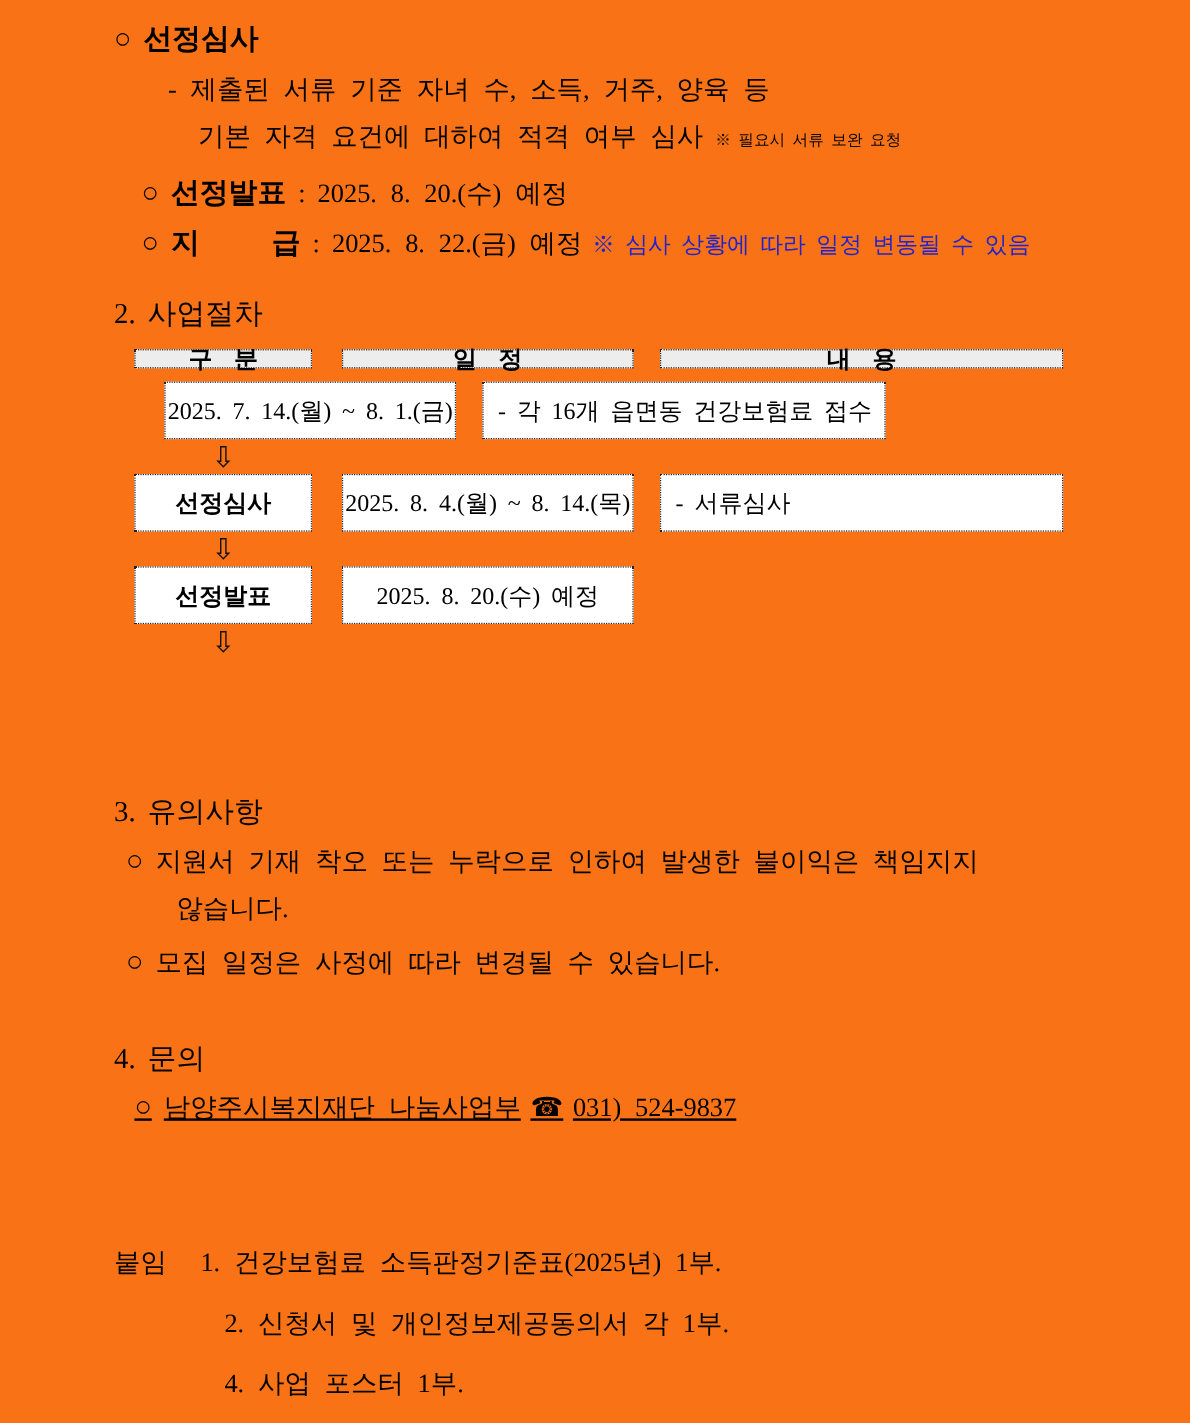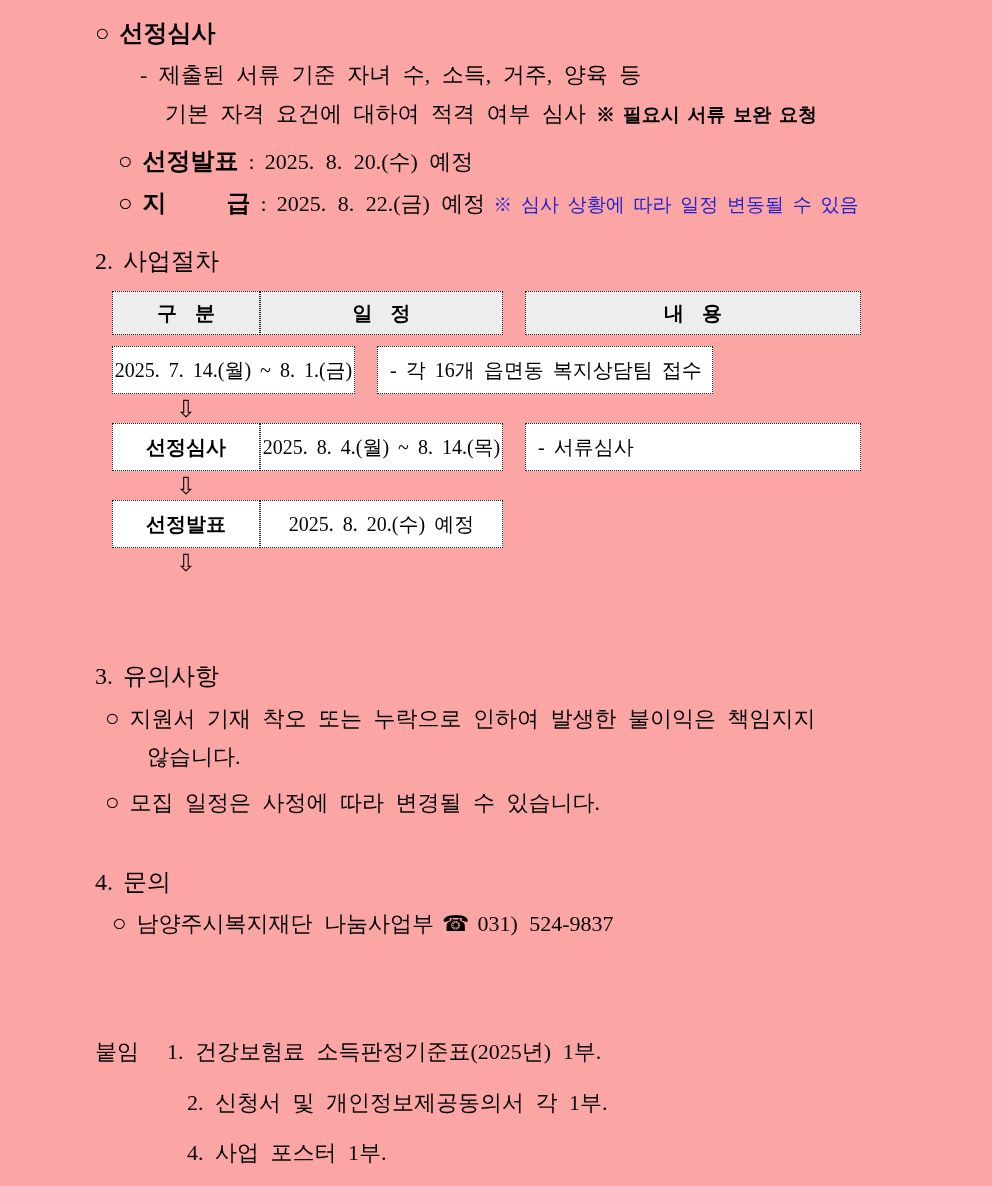--- a/index.html
+++ b/index.html
@@ -1,41 +1,41 @@
 <!DOCTYPE html>
 <html><head>
 <meta charset="utf-8">
 <style>
   html,body { margin:0; padding:0; background:#ffffff; }
   .page {
-    position:relative; width:992px; height:1186px; background:#fca5a5;
+    position:relative; width:992px; height:1186px; background:#f97316;
     font-family:"Liberation Serif","DejaVu Serif",serif; color:#000;
     overflow:hidden;
   }
   .abs { position:absolute; white-space:nowrap; }
   .pre { white-space:pre; }
   .line { font-size:22px; word-spacing:6px; line-height:1.25; }
   .heading { font-size:24px; word-spacing:4px; }
   .bold { font-weight:700; }
   .bullet-big { font-size:24px; margin-right:10px; }
-  .small-note { font-size:19px; word-spacing:3px; margin-left:10px;font-weight:bold; }
+  .small-note { font-size:13px; word-spacing:3px; margin-left:10px; }
   .blue-note { font-size:19px; word-spacing:4px; margin-left:8px; }
   .colon { margin:0 10px; }
 
   
   .table-wrap { position:absolute; left:112px; top:291px; width:774px; }
   .trow { display:flex; }
   .cell {
     box-sizing:border-box; border:1.5px dotted #222; background:#fff;
     display:flex; align-items:center; font-size:20px; word-spacing:4px;
   }
   .c1 { width:148px; justify-content:center; }
-  .c2 { width:243px; justify-content:center; }
+  .c2 { width:243px; margin-left:25px; justify-content:center; }
   .c3 { width:336px; margin-left:22px; justify-content:flex-start; padding-left:12px; }
-  .hcell { height:44px; background:#ededed; font-weight:700; }
+  .hcell { height:16px; background:#ededed; font-weight:700; }
   .dcell { height:48px; }
   .hdr { margin-bottom:11px; }
   .arrow-row {
     height:29px; width:148px; display:flex; align-items:center; justify-content:center;
     font-family:"DejaVu Sans",sans-serif; font-size:24px; line-height:1; color:#111;
   }
   .phone-icon { font-family:"DejaVu Sans",sans-serif; font-size:22px; margin:0 8px; }
 </style>
 </head>
 <body>
@@ -62,21 +62,21 @@
 
   <div class="table-wrap">
     <div class="trow hdr">
       <div class="cell c1 hcell pre">구  분</div>
       <div class="cell c2 hcell pre">일  정</div>
       <div class="cell c3 hcell pre" style="justify-content:center; padding-left:0;">내  용</div>
     </div>
 
     <div class="trow">
       <div class="cell c2 dcell">2025. 7. 14.(월) ~ 8. 1.(금)</div>
-      <div class="cell c3 dcell">- 각 16개 읍면동 복지상담팀 접수</div>
+      <div class="cell c3 dcell">- 각 16개 읍면동 건강보험료 접수</div>
     </div>
     <div class="arrow-row">⇩</div>
 
     <div class="trow">
       <div class="cell c1 dcell bold">선정심사</div>
       <div class="cell c2 dcell">2025. 8. 4.(월) ~ 8. 14.(목)</div>
       <div class="cell c3 dcell">- 서류심사</div>
     </div>
     <div class="arrow-row">⇩</div>
 
@@ -91,21 +91,21 @@
   <div class="abs heading" style="left:95px; top:660px;">3. 유의사항</div>
   <div class="abs line" style="left:105px; top:703px;">
     <span class="bullet-big">○</span><span>지원서 기재 착오 또는 누락으로 인하여 발생한 불이익은 책임지지</span>
   </div>
   <div class="abs line" style="left:147px; top:743px;">않습니다.</div>
   <div class="abs line" style="left:105px; top:787px;">
     <span class="bullet-big">○</span><span>모집 일정은 사정에 따라 변경될 수 있습니다.</span>
   </div>
 
   <div class="abs heading" style="left:95px; top:866px;">4. 문의</div>
-  <div class="abs line" style="left:112px; top:908px;">
+  <div class="abs line" style="left:112px; top:908px;text-decoration:underline;">
     <span class="bullet-big">○</span><span>남양주시복지재단 나눔사업부</span><span class="phone-icon">☎</span><span>031) 524-9837</span>
   </div>
 
   <div class="abs line" style="left:95px; top:1038px;">
     <span style="margin-right:28px;">붙임</span><span>1. 건강보험료 소득판정기준표(2025년) 1부.</span>
   </div>
   <div class="abs line" style="left:187px; top:1089px;">2. 신청서 및 개인정보제공동의서 각 1부.</div>
   <div class="abs line" style="left:187px; top:1139px;">4. 사업 포스터 1부.</div>
 
 </div>

